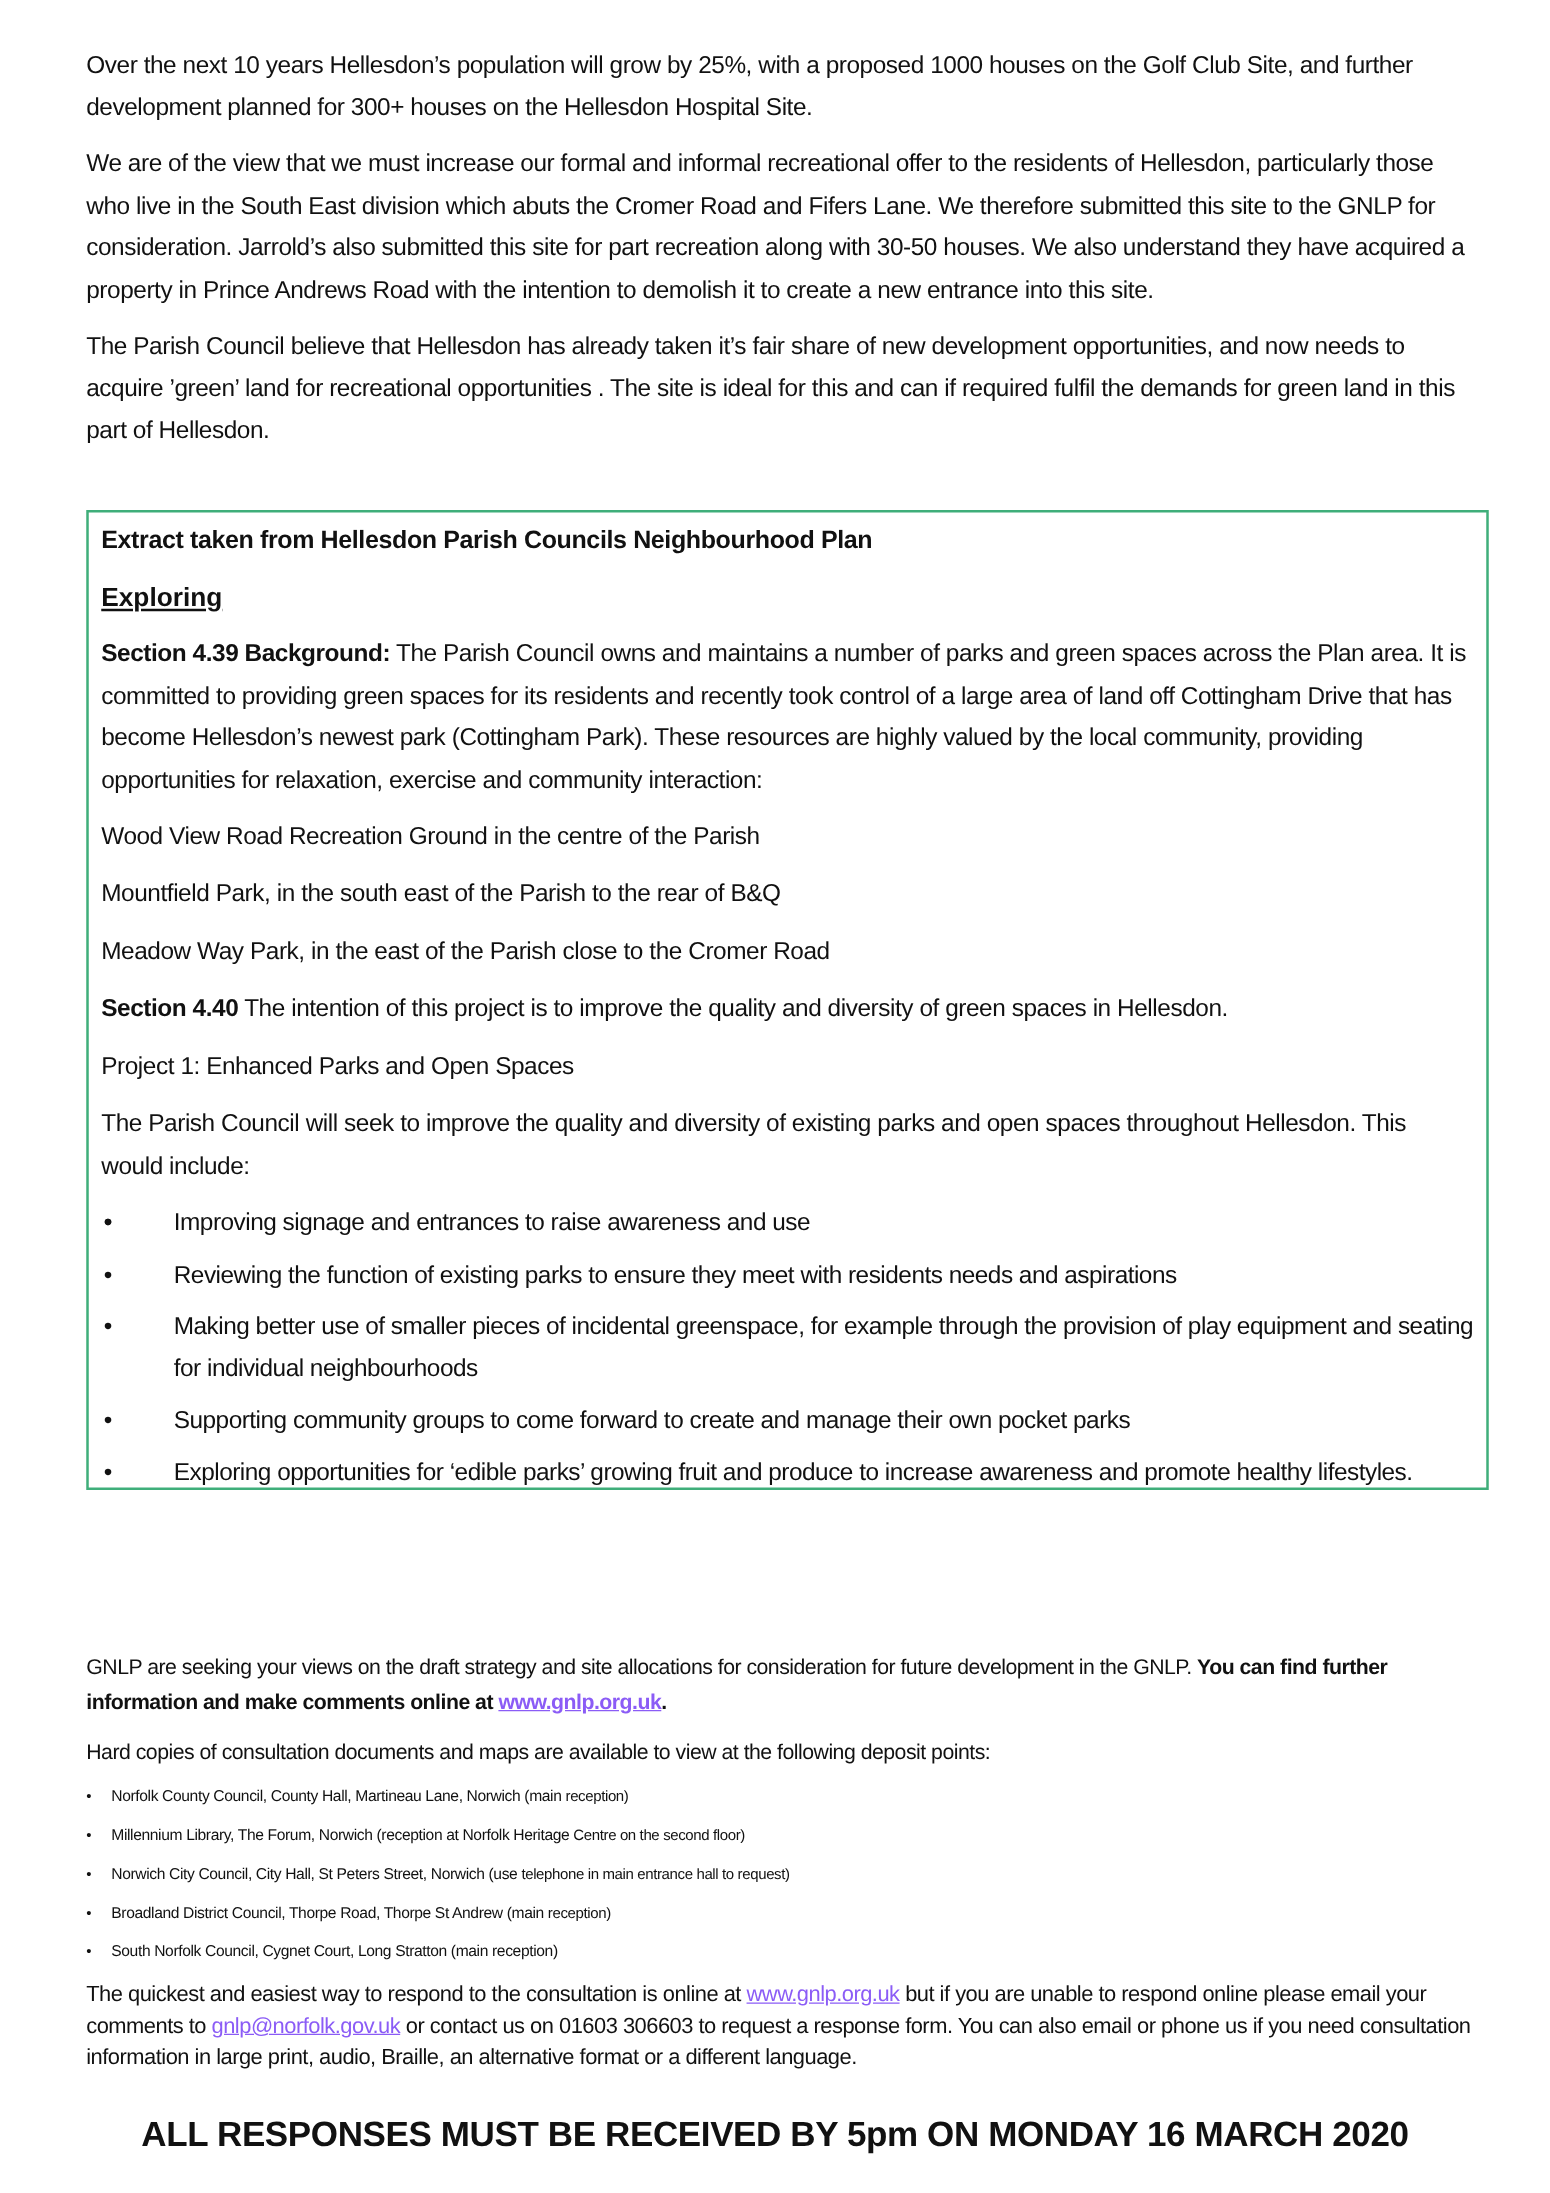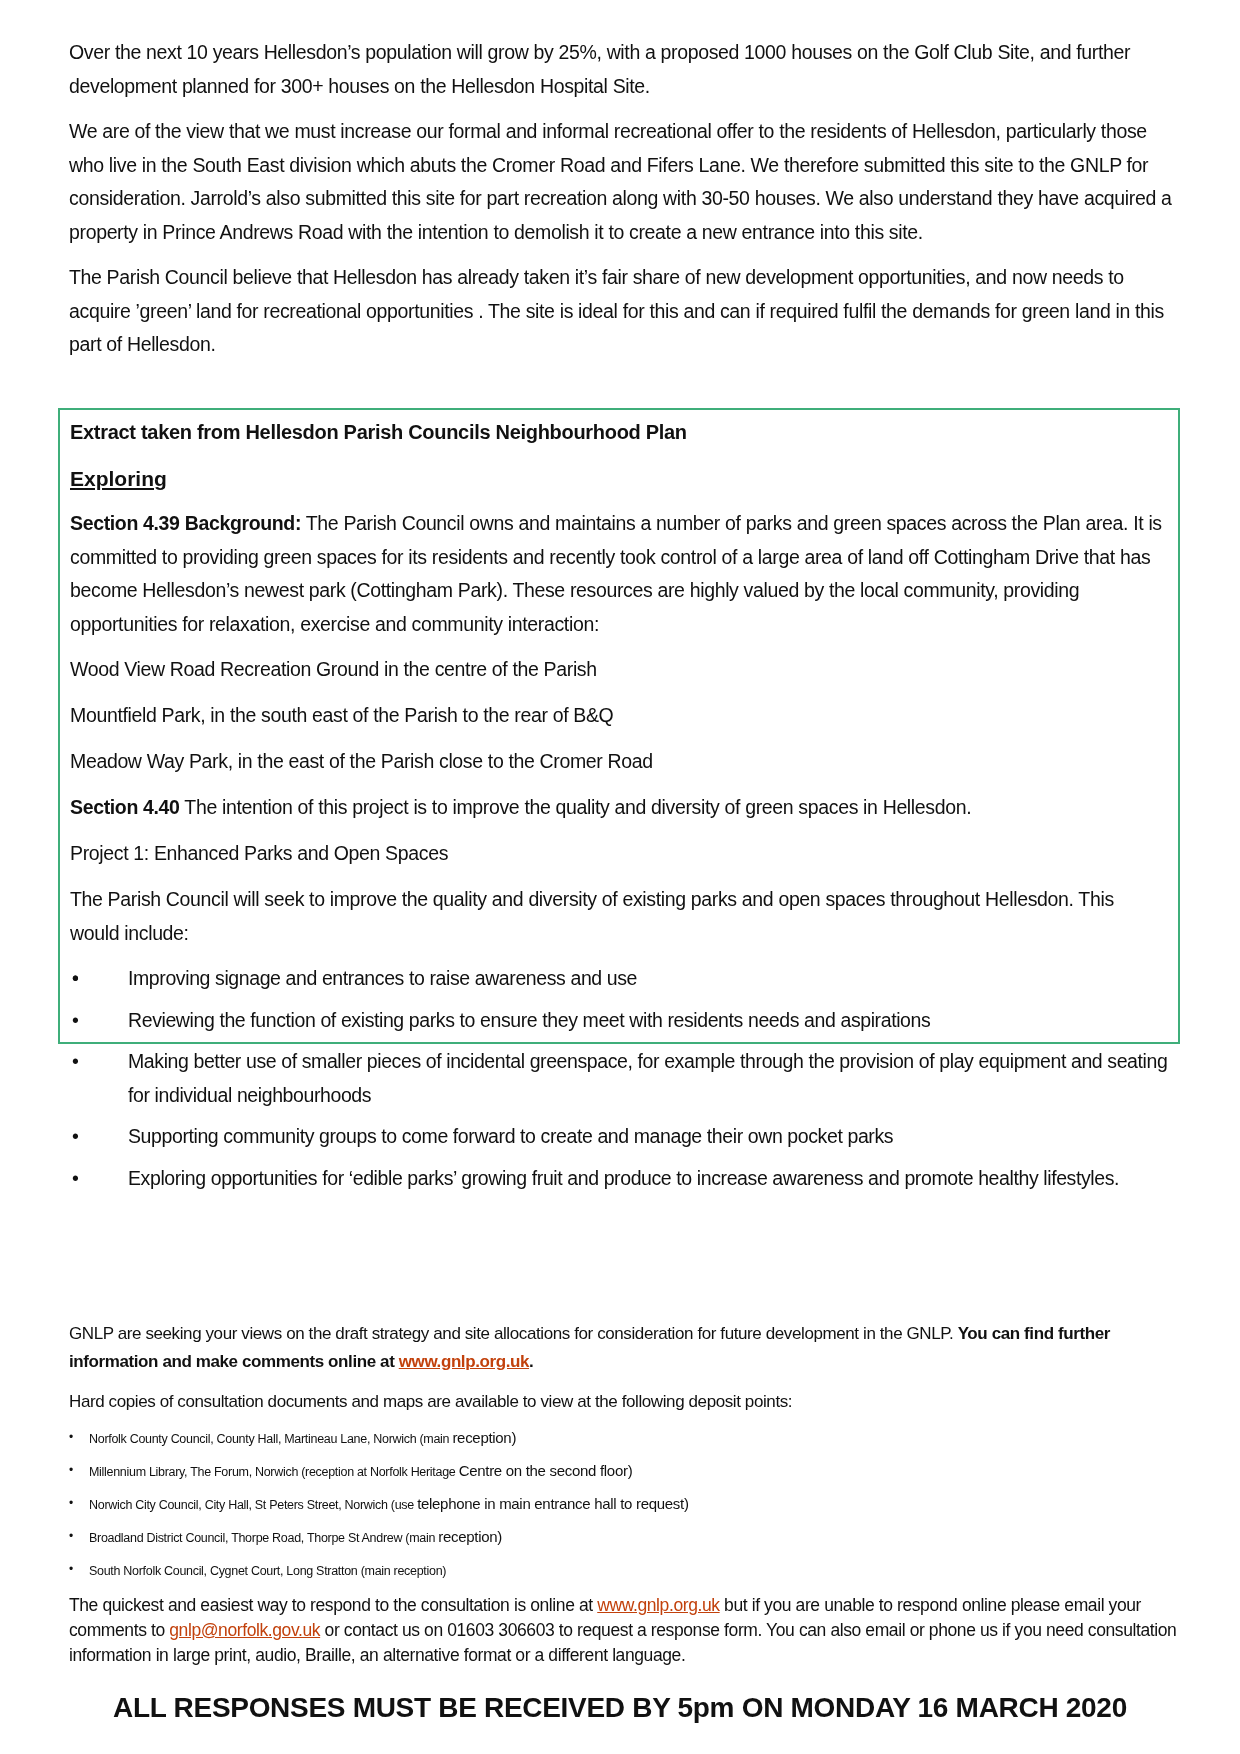--- a/index.html
+++ b/index.html
@@ -3,37 +3,37 @@
 <meta charset="utf-8">
 <style>
   html, body { margin: 0; padding: 0; background: #ffffff; }
   body {
     width: 1240px; height: 1754px; position: relative; overflow: hidden;
     font-family: "Liberation Sans", sans-serif; color: #111;
   }
   .page { position: absolute; left: 69px; top: 36px; width: 1108px; }
   .p { font-size: 19.5px; line-height: 33.5px; margin: 0 0 12px 0; letter-spacing: -0.35px; }
   .box {
-    position: absolute; left: 58px; top: 408px; width: 1122px; height: 636px;
+    position: absolute; left: 69px; top: 408px; width: 1122px; height: 784px;
     border: 2px solid #3fae7a; box-sizing: border-box; padding: 6px 10px 0 10px;
   }
   .box .p { margin-bottom: 12px; }
   .box-title { font-size: 20px; font-weight: bold; line-height: 33px; margin: 0 0 14px 0; letter-spacing: -0.3px; }
   .box-sub { font-size: 21px; font-weight: bold; text-decoration: underline; line-height: 32px; margin: 0 0 12px 0; }
   .park { font-size: 19.5px; line-height: 33px; margin: 0 0 13px 0; letter-spacing: -0.35px; }
   ul.b { list-style: none; margin: 0; padding: 0; }
   ul.b li { position: relative; padding-left: 58px; font-size: 19.5px; line-height: 33.5px; margin-bottom: 8px; letter-spacing: -0.4px; }
   ul.b li .dot { position: absolute; left: 2px; top: 0; }
   .bottom { position: absolute; left: 69px; top: 1320px; width: 1110px; }
   .small { font-size: 17px; line-height: 28px; margin: 0 0 12px 0; letter-spacing: -0.4px; }
   ul.d { list-style: none; margin: 0 0 8px 0; padding: 0; }
   ul.d li { position: relative; padding-left: 20px; font-size: 12.5px; line-height: 19px; margin-bottom: 12px; letter-spacing: -0.3px; }
   ul.d li .dot { position: absolute; left: 0; top: 0; font-size: 12px; }
-  ul.d li .note { font-size: 15px; }
-  a.link { color: #c2410c; text-decoration: underline; }
+  ul.d li .note { font-size: 12px; }
+  a.link { color: #8b5cf6; text-decoration: underline; }
   .resp { font-size: 17.5px; line-height: 25px; margin: 0; letter-spacing: -0.4px; }
   .deadline { position: absolute; left: 0; width: 1240px; top: 1692px; text-align: center; font-size: 28px; font-weight: bold; letter-spacing: -0.3px; }
 </style>
 </head>
 <body>
 
 <div class="page">
   <p class="p">Over the next 10 years Hellesdon’s population will grow by 25%, with a proposed 1000 houses on the Golf Club Site, and further development planned for 300+ houses on the Hellesdon Hospital Site.</p>
   <p class="p">We are of the view that we must increase our formal and informal recreational offer to the residents of Hellesdon, particularly those who live in the South East division which abuts the Cromer Road and Fifers Lane.  We therefore submitted this site to the GNLP for consideration.  Jarrold’s also submitted this site for part recreation along with 30-50 houses.  We also understand they have acquired a property in Prince Andrews Road with the intention to demolish it to create a new entrance into this site.</p>
   <p class="p">The Parish Council believe that Hellesdon has already taken it’s fair share of new development opportunities, and now needs to acquire ’green’ land for recreational opportunities .   The site is ideal for this and can if required fulfil the demands for green land in this part of Hellesdon.</p>

